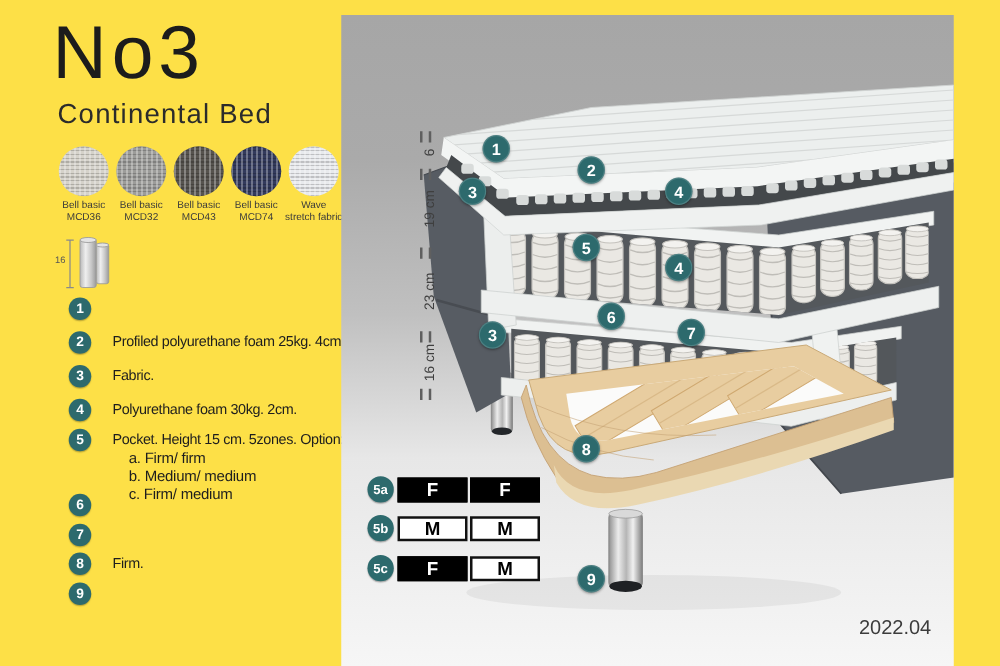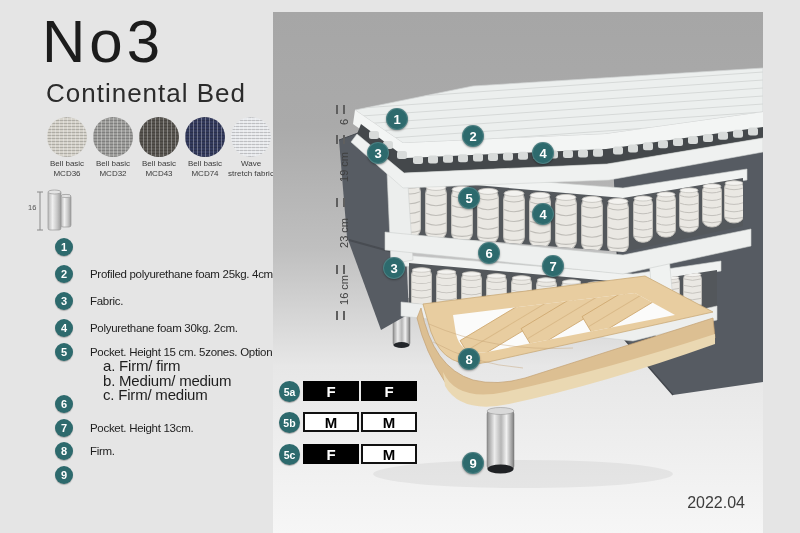--- a/index.html
+++ b/index.html
@@ -1,62 +1,62 @@
 <!DOCTYPE html>
 <html style="--accent: #2d6a6d;"><head>
 <meta charset="utf-8">
 <style>
   :root{ --accent:#2d6a6d; }
   *{margin:0;padding:0;box-sizing:border-box;}
   html,body{width:800px;height:533px;overflow:hidden;background:#ffffff;
     font-family:"Liberation Sans", sans-serif;}
-  #stage{position:relative;width:800px;height:533px;background:#e5e5e5;}
+  #stage{position:relative;width:800px;height:533px;background:#fde047;}
 
   
   .title{position:absolute;left:42px;top:10px;font-size:60px;font-weight:200;
     letter-spacing:4px;color:#1c1c1c;line-height:1.05;}
-  .subtitle{position:absolute;left:46px;top:78px;font-size:26px;font-weight:300;
+  .subtitle{position:absolute;left:46px;top:78px;font-size:22px;font-weight:300;
     letter-spacing:1px;color:#2b2b2b;}
 
   .swatch{position:absolute;top:117px;width:40px;height:40px;border-radius:50%;
     overflow:hidden;}
   .swatch::after{content:"";position:absolute;inset:0;border-radius:50%;
     background:
       repeating-linear-gradient(90deg, rgba(255,255,255,.30) 0 1.5px, rgba(0,0,0,0) 1.5px 4px),
       repeating-linear-gradient(0deg, rgba(0,0,0,.18) 0 1px, rgba(0,0,0,0) 1px 3px);
   }
   .swlabel{position:absolute;top:159px;width:48px;text-align:center;font-size:8px;
     line-height:1.2;color:#3a3a3a;}
 
-  .legicon{position:absolute;left:28px;top:188px;width:56px;height:46px;}
+  .legicon{position:absolute;left:44px;top:188px;width:56px;height:46px;}
   .legicon .h16{position:absolute;left:0;top:15px;font-size:7.5px;color:#555;}
 
   .legend-item{position:absolute;left:55px;display:flex;align-items:flex-start;width:215px;}
   .lgnum{flex:0 0 18px;width:18px;height:18px;border-radius:50%;background:var(--accent);
     color:#fff;font-size:11px;font-weight:bold;display:flex;align-items:center;
     justify-content:center;box-shadow:0 1px 1px rgba(0,0,0,.25);}
   .lgtext{margin-left:17px;font-size:11.5px;letter-spacing:-0.3px;color:#1e1e1e;
     line-height:18px;white-space:nowrap;}
-  .lgoptions{position:absolute;left:103px;top:359px;font-size:15px;color:#1e1e1e;
+  .lgoptions{position:absolute;left:103px;top:359px;font-size:12px;color:#1e1e1e;
     line-height:14.5px;letter-spacing:-0.2px;}
 
   
   #panel{position:absolute;left:273px;top:12px;width:490px;height:521px;
     background:linear-gradient(180deg,#a6a6a6 0%,#aaaaaa 22%,#c0c0c0 46%,#e7e7e7 68%,#f6f6f6 100%);}
   #bedsvg{position:absolute;left:0;top:0;}
 
   .callout{position:absolute;width:22px;height:22px;border-radius:50%;background:var(--accent);
     color:#fff;font-size:13px;font-weight:bold;display:flex;align-items:center;
     justify-content:center;box-shadow:0 1px 2px rgba(0,0,0,.35), inset 0 0 0 1px rgba(255,255,255,.15);}
 
   .measure{position:absolute;left:49px;width:44px;text-align:center;
     transform:rotate(-90deg);font-size:11px;color:#3f3f3f;}
   .tick{position:absolute;width:1.5px;height:9px;background:#5f5f5f;}
 
-  .frow{position:absolute;left:6px;display:flex;align-items:flex-start;}
+  .frow{position:absolute;left:21px;display:flex;align-items:flex-end;}
   .fbadge{width:21px;height:21px;border-radius:50%;background:var(--accent);color:#fff;
     font-size:10.5px;font-weight:bold;display:flex;align-items:center;justify-content:center;
     margin-right:3px;box-shadow:0 1px 1px rgba(0,0,0,.3);}
   .ftable{display:flex;gap:2px;}
   .fcell{width:56px;height:20px;display:flex;align-items:center;justify-content:center;
     font-size:15px;font-weight:700;}
   .fcell.filled{background:#000;color:#fff;border:2px solid #000;}
   .fcell.open{background:#fff;color:#000;border:2px solid #111;}
 
   .version{position:absolute;right:18px;top:482px;font-size:16px;color:#3c3c3c;}
@@ -137,21 +137,20 @@
   <div class="lgoptions">
     <div>a. Firm/ firm</div>
     <div>b. Medium/ medium</div>
     <div>c. Firm/ medium</div>
   </div>
   <div class="legend-item" style="top:395px">
     <span class="lgnum">6</span>
   </div>
   <div class="legend-item" style="top:419px">
     <span class="lgnum">7</span>
-    <span class="lgtext">Pocket. Height 13cm.</span>
   </div>
   <div class="legend-item" style="top:442px">
     <span class="lgnum">8</span>
     <span class="lgtext">Firm.</span>
   </div>
   <div class="legend-item" style="top:466px">
     <span class="lgnum">9</span>
   </div>
 
   <div id="panel">

